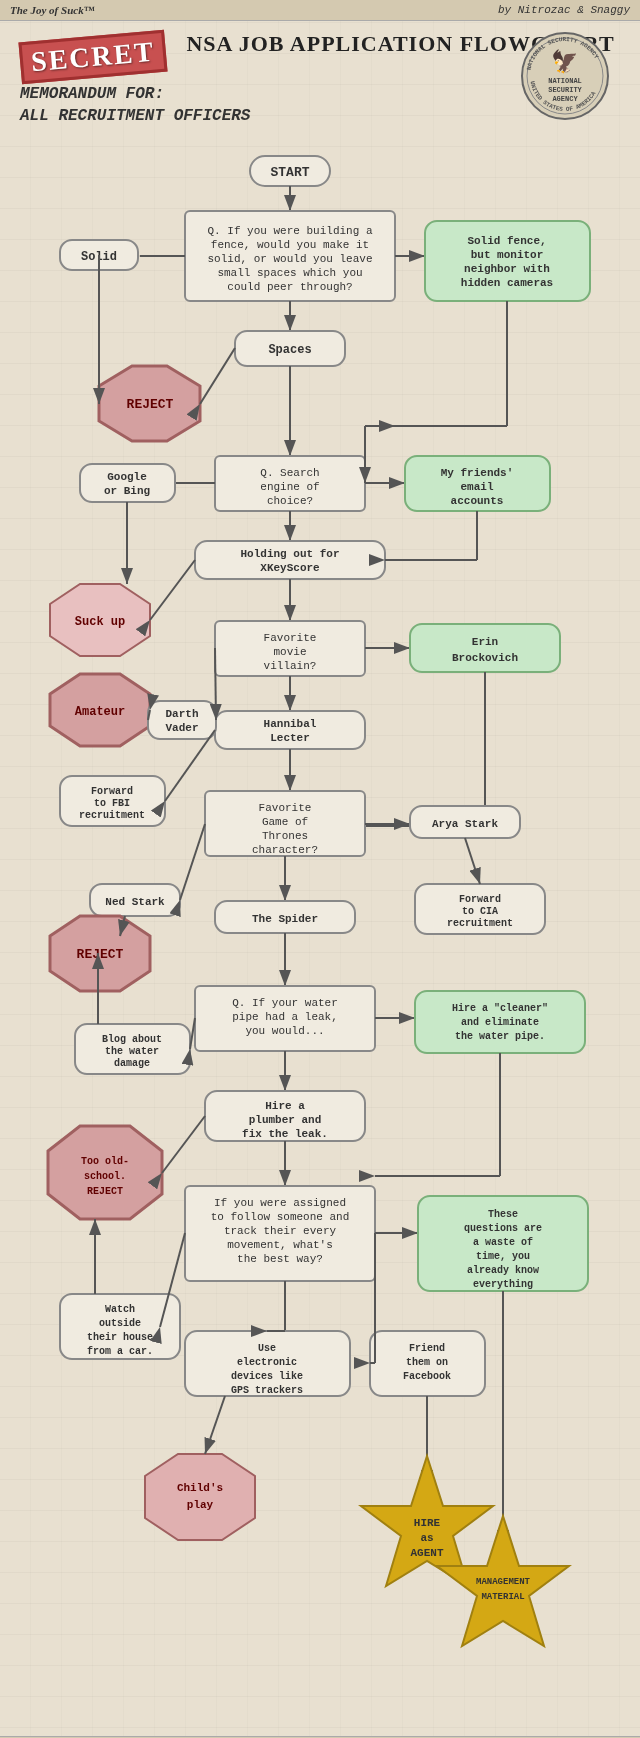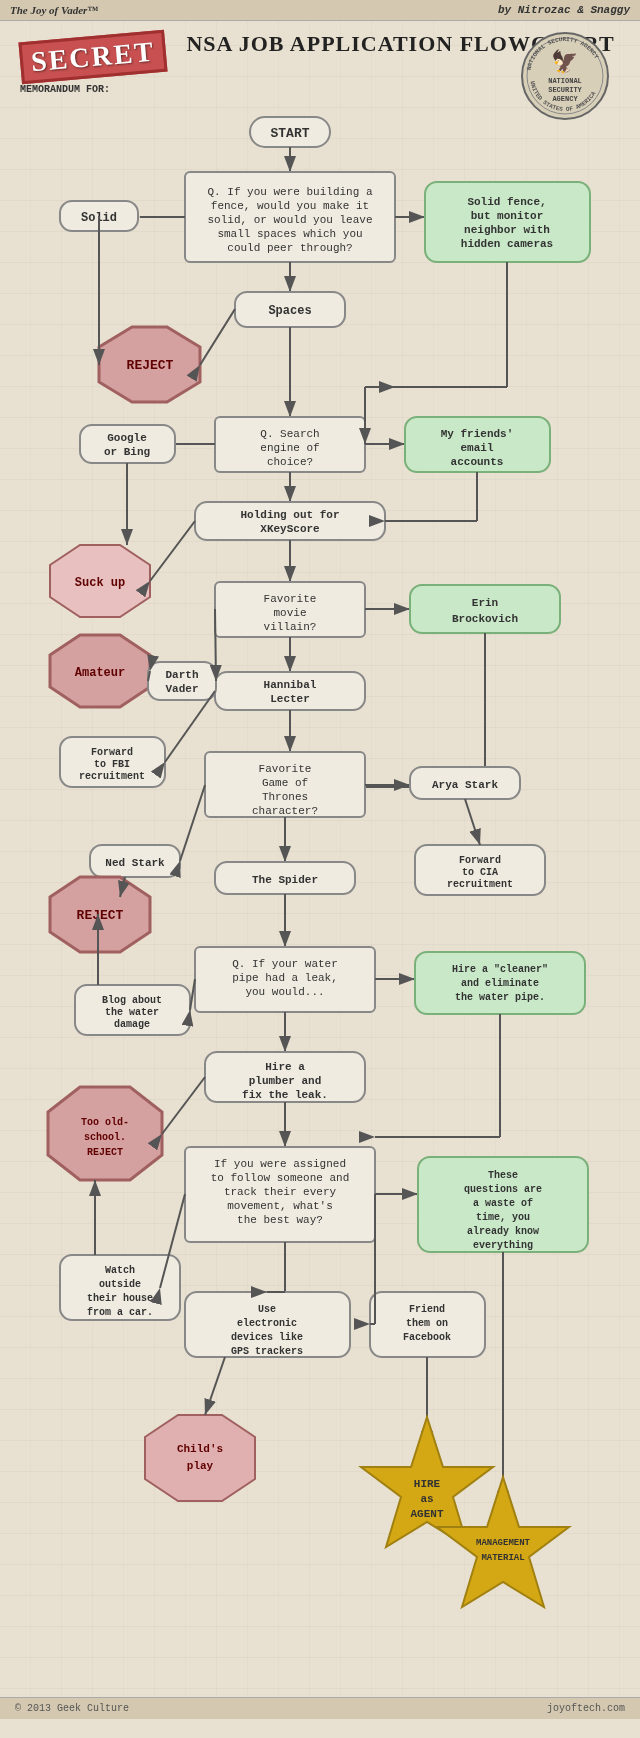--- a/index.html
+++ b/index.html
@@ -27,21 +27,21 @@
       display: flex;
       justify-content: space-between;
       align-items: center;
       padding: 4px 10px;
       background-color: #d4c9b0;
       border-bottom: 1px solid #aaa;
       font-size: 11px;
     }
 
     .header-left { font-style: italic; font-weight: bold; color: #333; }
-    .header-right { font-style: italic; color: #333; font-weight: bold; }
+    .header-right { font-style: italic; color: #333; }
     .joy-of-tech { font-family: serif; }
 
     .main-content {
       padding: 10px 20px 20px 20px;
       position: relative;
     }
 
     .title-section {
       display: flex;
       align-items: flex-start;
@@ -83,26 +83,27 @@
 
     .nsa-seal {
       position: absolute;
       right: 10px;
       top: 0px;
       width: 90px;
       height: 90px;
     }
 
     .memorandum {
-      font-size: 10px;
+      font-size: 16px;
       color: #333;
-      margin-bottom: 10px;
+      margin-bottom: 18px;
       line-height: 1.4;
       font-weight: bold;
       text-transform: uppercase;
+      font-style: italic;
     }
 
     .flowchart-container {
       position: relative;
       width: 580px;
       margin: 0 auto;
     }
 
     .footer-bar {
       display: flex;
@@ -114,21 +115,21 @@
       background-color: #d4c9b0;
       margin-top: 10px;
     }
   </style>
 </head>
 <body>
 
 <div class="page-wrapper">
 
   <div class="header-bar">
-    <span class="header-left joy-of-tech">The Joy of Vader™</span>
+    <span class="header-left joy-of-tech">The Joy of Suck™</span>
     <span class="header-right">by Nitrozac &amp; Snaggy</span>
   </div>
 
   <div class="main-content">
 
     <div class="title-section">
       <div class="secret-stamp">SECRET</div>
       <div class="main-title">
         <h1>NSA JOB APPLICATION FLOWCHART</h1>
       </div>
@@ -150,20 +151,21 @@
           </text>
           <text font-size="6" fill="#555" font-weight="bold">
             <textPath href="#bot-arc" startOffset="5%">UNITED STATES OF AMERICA</textPath>
           </text>
         </svg>
       </div>
     </div>
 
     <div class="memorandum">
       <div>MEMORANDUM FOR:</div>
+      <div>ALL RECRUITMENT OFFICERS</div>
     </div>
 
     <div class="flowchart-container">
       <svg width="580" height="1560" style="display:block;">
         <defs>
           <marker id="arrowhead" markerWidth="8" markerHeight="6" refX="8" refY="3" orient="auto">
             <polygon points="0 0, 8 3, 0 6" fill="#555"></polygon>
           </marker>
           <marker id="arrowhead-r" markerWidth="8" markerHeight="6" refX="0" refY="3" orient="auto">
             <polygon points="8 0, 0 3, 8 6" fill="#555"></polygon>

